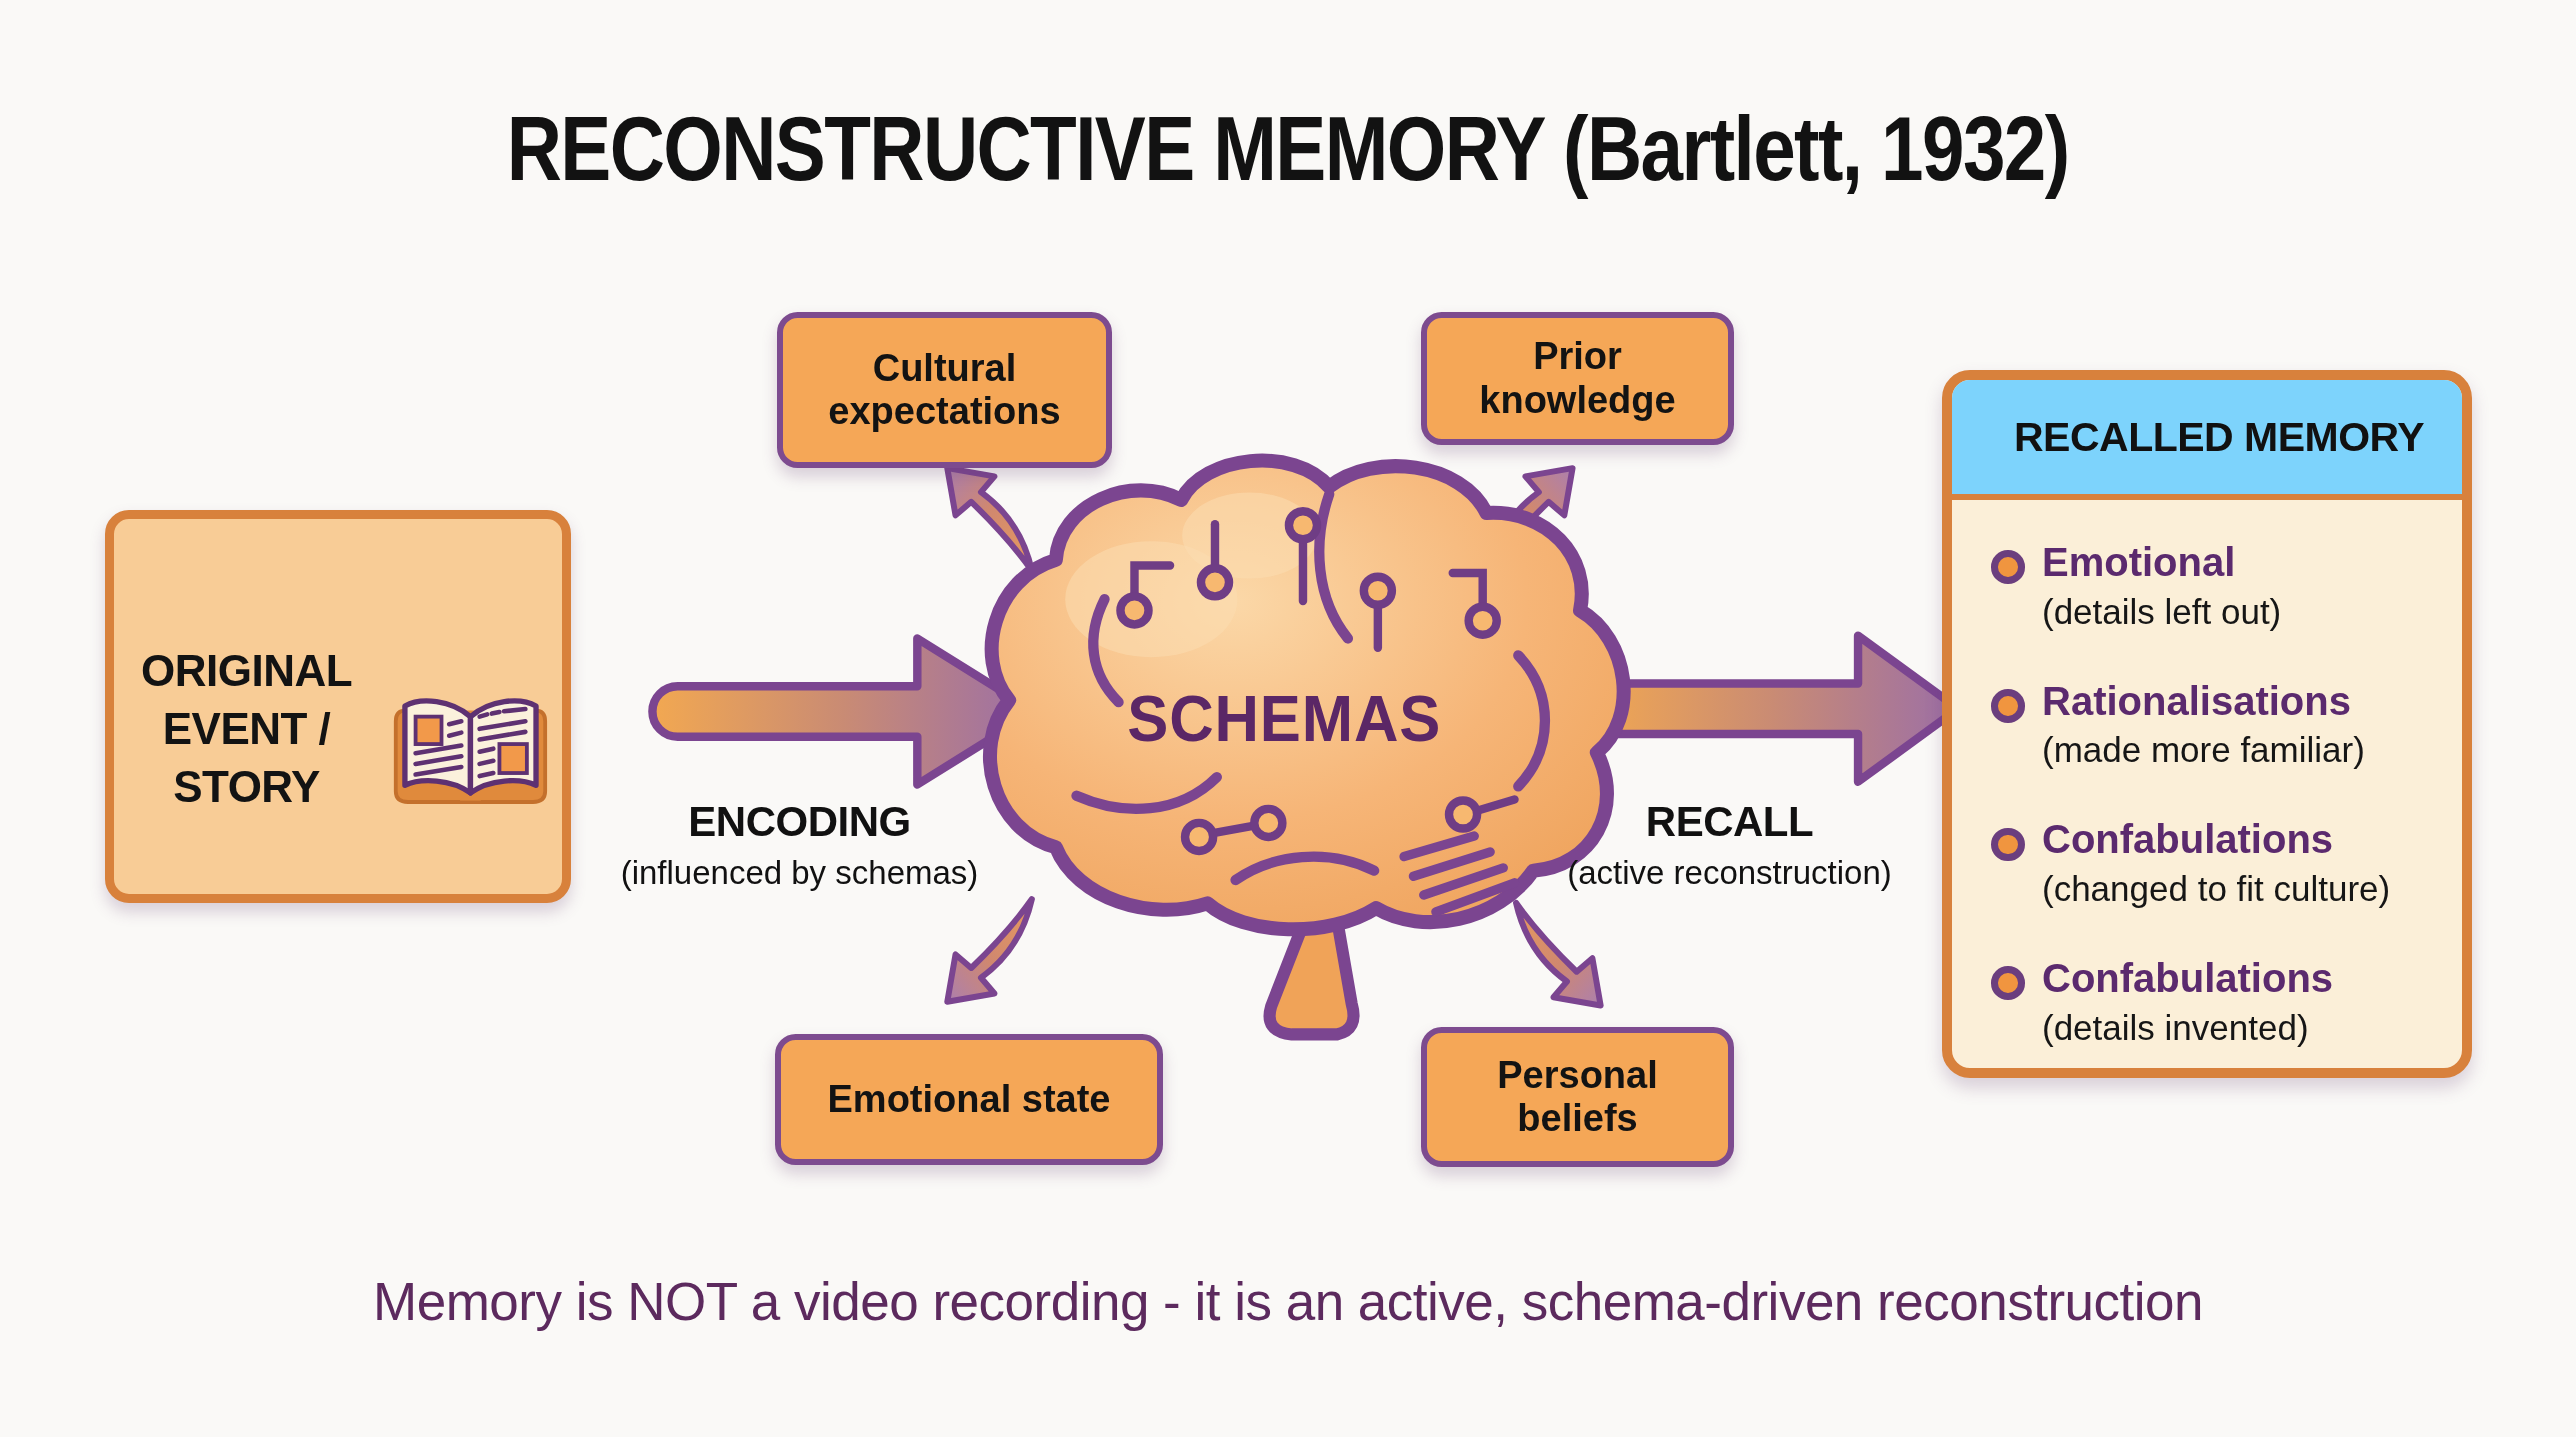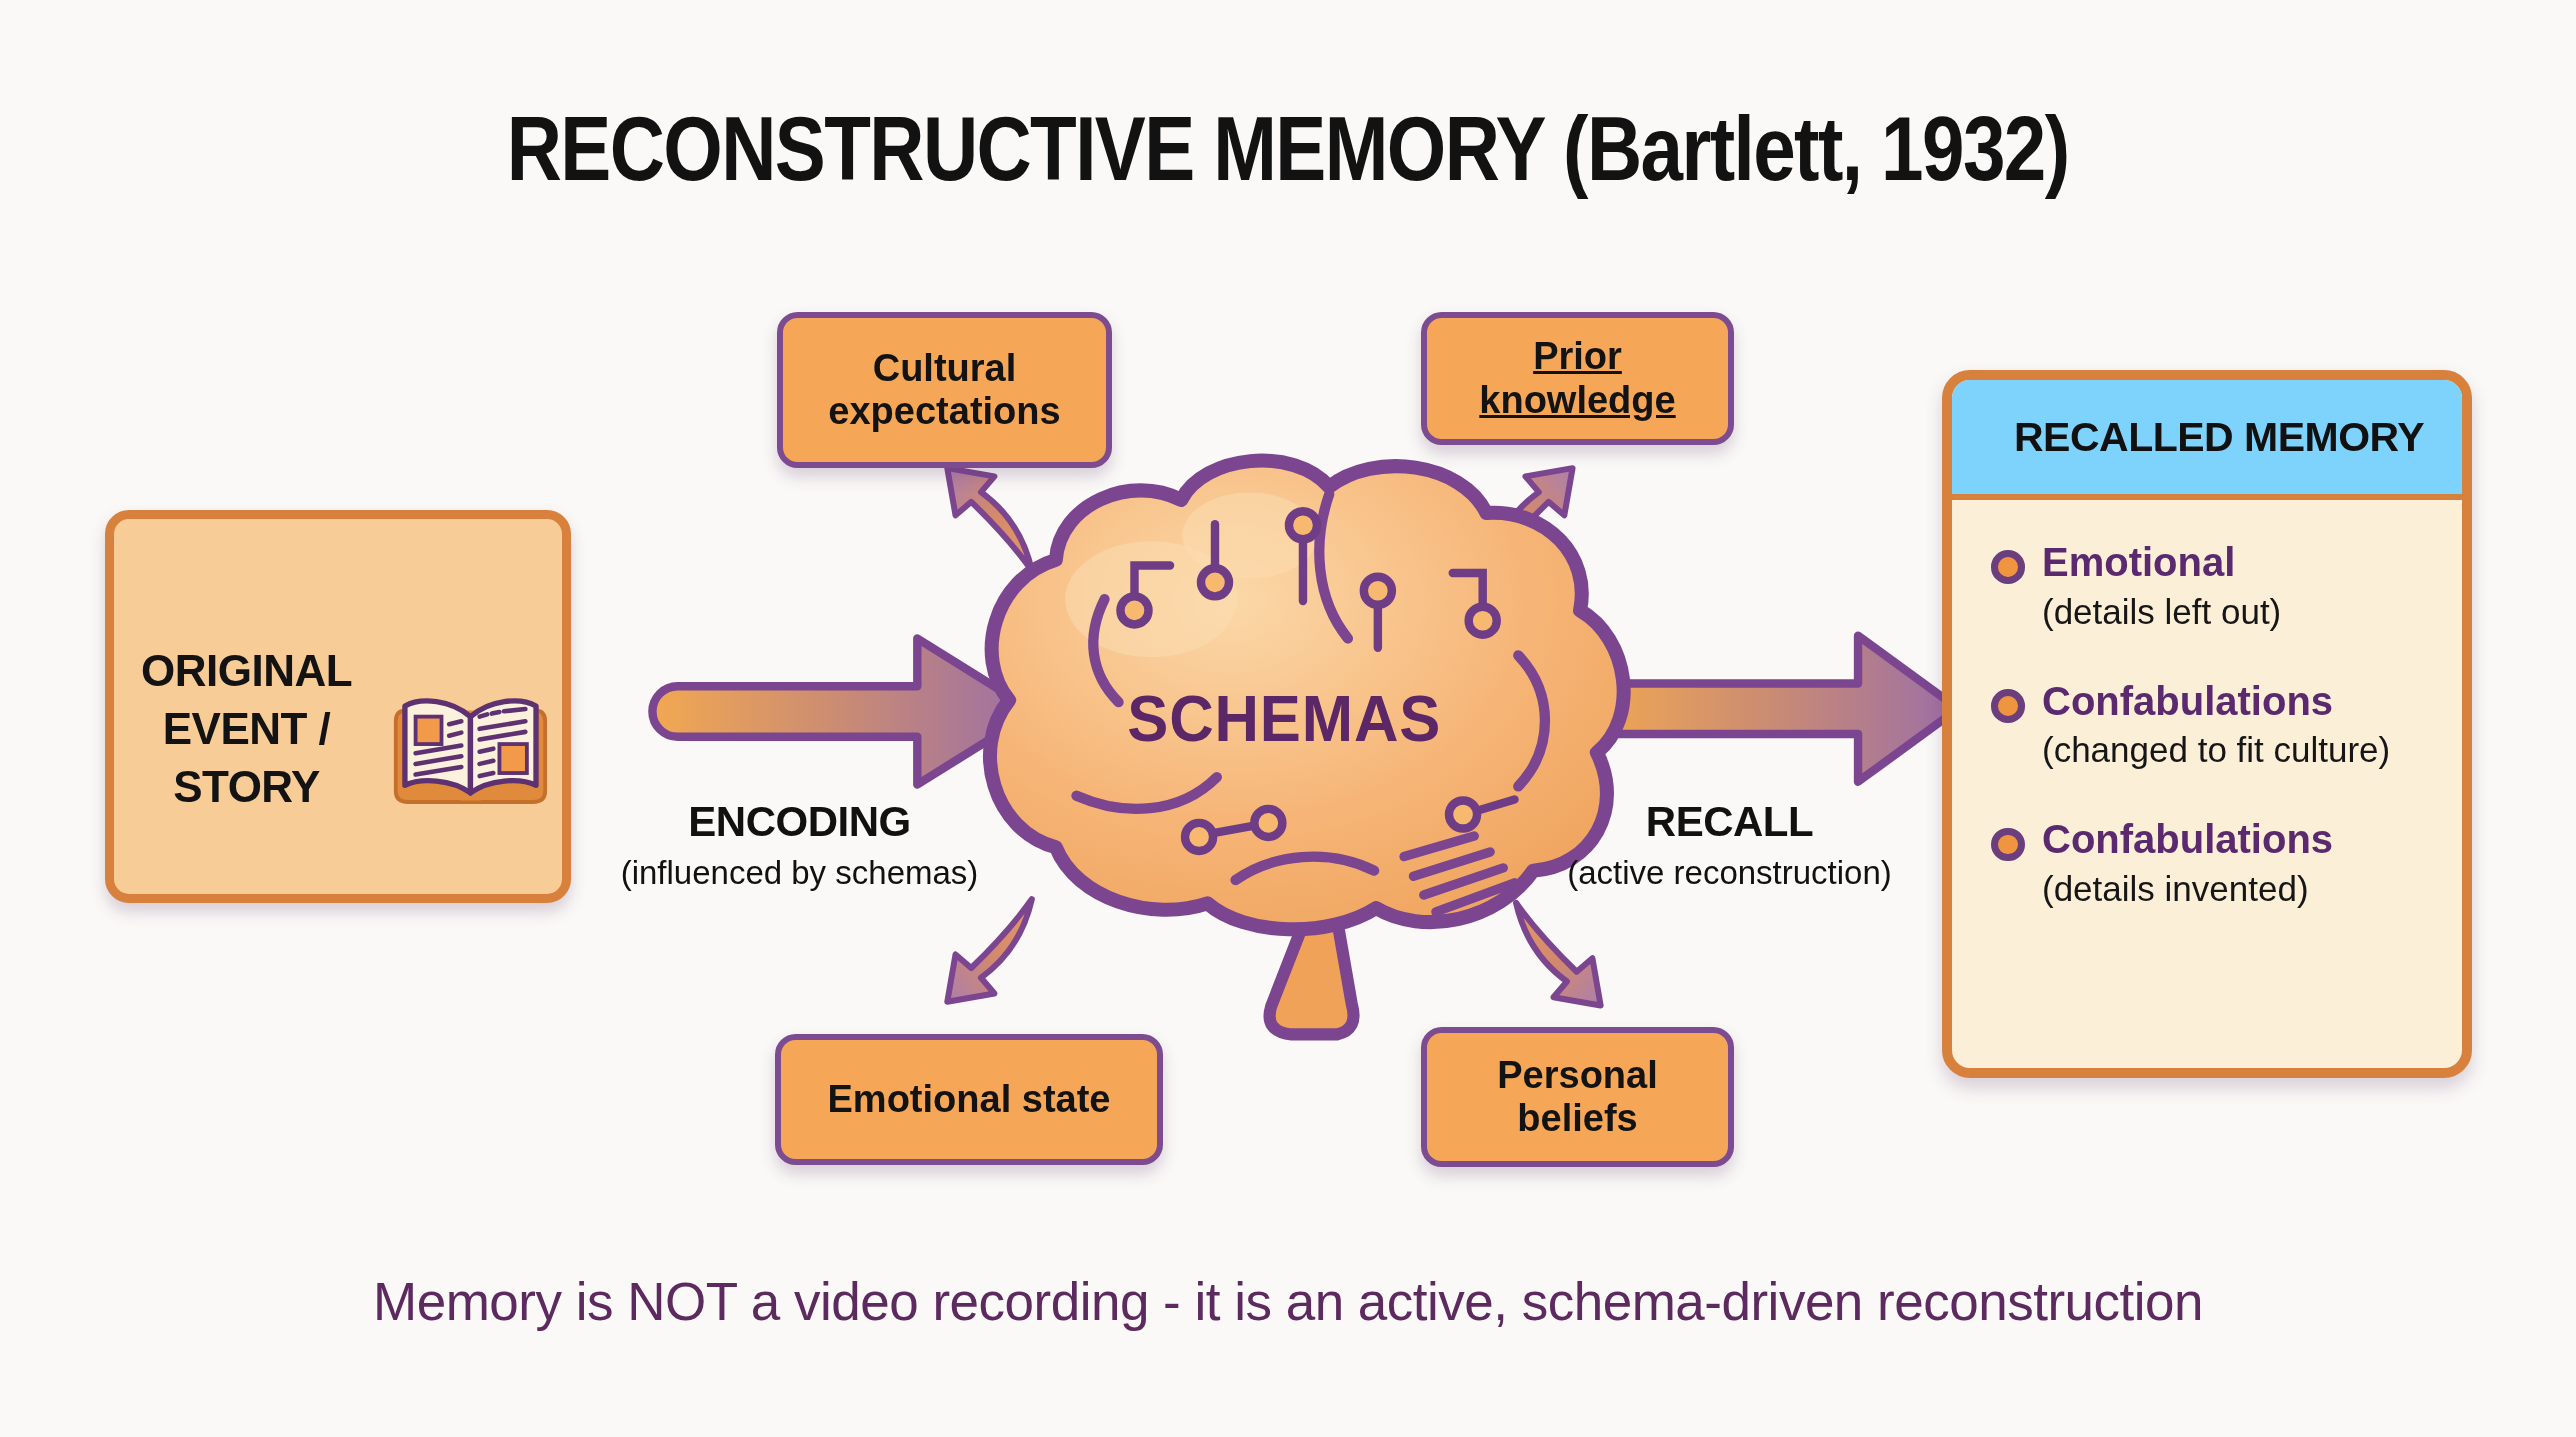--- a/index.html
+++ b/index.html
@@ -24,21 +24,21 @@
     font-size:38px;line-height:1.14;padding:7.5px 13px;
   }
   .source-box{
     left:105px;top:510px;width:466px;height:393px;
     background:#f8cc96;border:9.4px solid #d8813c;border-radius:24px;
     flex-direction:row;justify-content:flex-start;padding-top:45px;
   }
   .source-box .lbl{font-size:44px;line-height:1.32;letter-spacing:-0.5px;}
   .source-box svg{margin-top:20.6px;}
   .f-cultural{left:777px;top:312px;width:335px;height:156px;}
-  .f-prior{left:1421px;top:312px;width:313px;height:133px;text-decoration:underline;}
+  .f-prior{left:1421px;top:312px;width:313px;height:133px;}
   .f-emotional{left:775px;top:1034px;width:388px;height:131px;}
   .f-personal{left:1421px;top:1027px;width:313px;height:140px;}
   
   .flow-label{position:absolute;text-align:center;}
   .flow-label .big{font-size:42px;font-weight:bold;color:#111;letter-spacing:-0.5px;}
   .flow-label .sub{font-size:33px;color:#111;margin-top:7.5px;}
   .lab-encoding{left:560px;top:798px;width:479px;}
   .lab-recall{left:1518px;top:798px;width:423px;}
   
   .panel{
@@ -226,20 +226,25 @@
   <div class="panel">
     <div class="panel-header">RECALLED MEMORY</div>
     <ul class="panel-list">
       <li>
         <span class="bullet"></span>
         <span class="term">Emotional</span>
         <span class="desc">(details left out)</span>
       </li>
       <li>
         <span class="bullet"></span>
+        <span class="term">Rationalisations</span>
+        <span class="desc">(made more familiar)</span>
+      </li>
+      <li>
+        <span class="bullet"></span>
         <span class="term">Confabulations</span>
         <span class="desc">(changed to fit culture)</span>
       </li>
       <li>
         <span class="bullet"></span>
         <span class="term">Confabulations</span>
         <span class="desc">(details invented)</span>
       </li>
     </ul>
   </div>

